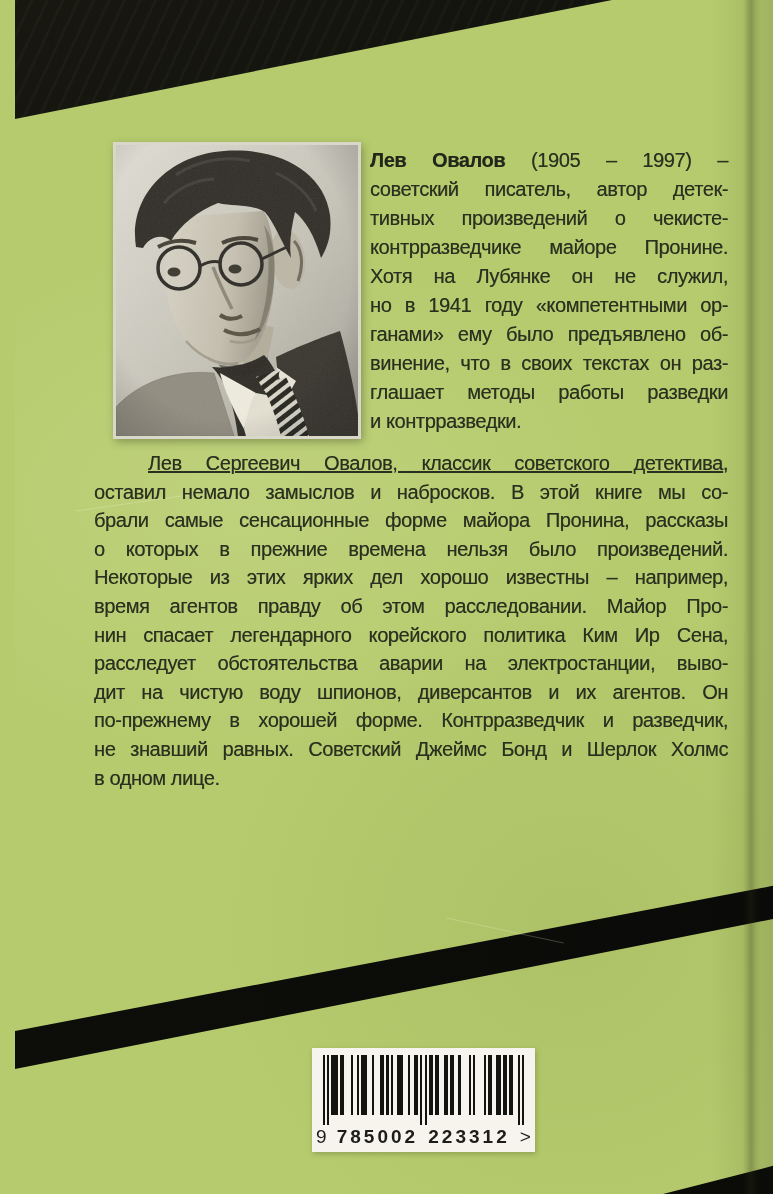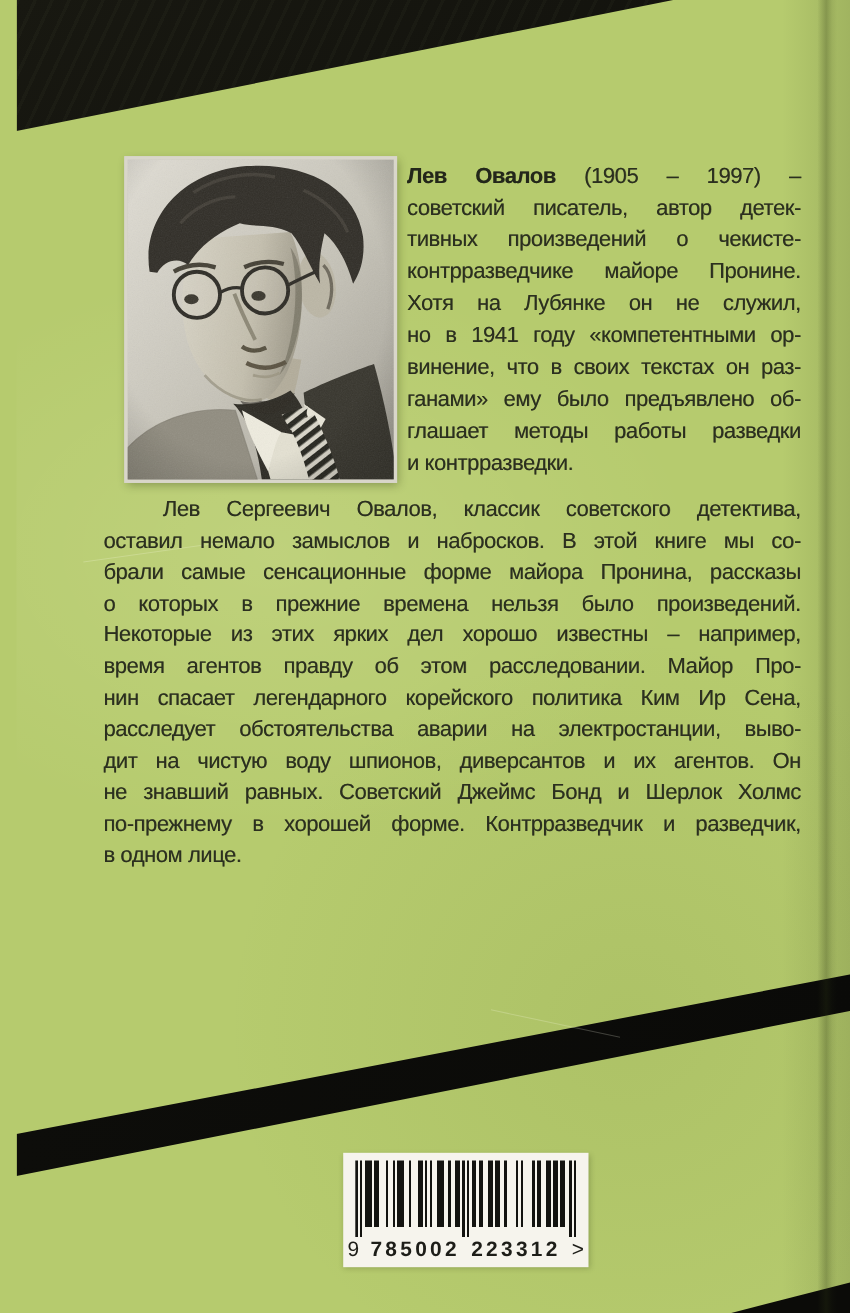--- a/index.html
+++ b/index.html
@@ -46,21 +46,21 @@
     font-size:20px;line-height:29px;letter-spacing:-0.4px;
     color:#2b2f1f;text-shadow:0.3px 0 0 rgba(43,47,31,0.55);
   }
   .annotation{
     position:absolute;left:79px;top:449px;width:634px;
     font-size:20px;line-height:28.6px;letter-spacing:-0.4px;
     color:#2b2f1f;text-shadow:0.3px 0 0 rgba(43,47,31,0.55);
   }
   .tline{text-align:justify;text-align-last:justify;}
   .tline.lastline{text-align-last:left;}
-  .tline.indent{text-indent:54px;}
+  .tline.indent{text-indent:54px;text-decoration:underline;}
   .tline b{font-weight:bold;color:#23271a;}
   .barcode-label{
     position:absolute;left:297px;top:1048px;width:223px;height:104px;
     background:#f6f4ed;box-shadow:1px 2px 5px rgba(40,50,15,0.25);
   }
   .barcode-bars{position:absolute;left:11px;right:11px;top:7px;height:70px;}
   .barcode-bars svg{width:100%;height:100%;display:block;fill:#131310;}
   .barcode-digits{
     position:absolute;left:4px;right:4px;bottom:4px;height:22px;
     display:flex;justify-content:space-between;align-items:flex-end;
@@ -146,39 +146,39 @@
   </div>
 
   <div class="intro">
     <div class="tline firstline"><b>Лев Овалов</b> <span>(1905 – 1997) –</span></div>
     <div>
         <div class="tline">советский писатель, автор детек-</div>
         <div class="tline">тивных произведений о чекисте-</div>
         <div class="tline">контрразведчике майоре Пронине.</div>
         <div class="tline">Хотя на Лубянке он не служил,</div>
         <div class="tline">но в 1941 году «компетентными ор-</div>
+        <div class="tline">ганами» ему было предъявлено об-</div>
         <div class="tline">винение, что в своих текстах он раз-</div>
-        <div class="tline">ганами» ему было предъявлено об-</div>
         <div class="tline">глашает методы работы разведки</div>
         <div class="tline lastline">и контрразведки.</div>
       </div>
   </div>
 
   <div class="annotation">
       <div class="tline indent">Лев Сергеевич Овалов, классик советского детектива,</div>
       <div class="tline">оставил немало замыслов и набросков. В этой книге мы со-</div>
       <div class="tline">брали самые сенсационные форме майора Пронина, рассказы</div>
       <div class="tline">о которых в прежние времена нельзя было произведений.</div>
       <div class="tline">Некоторые из этих ярких дел хорошо известны – например,</div>
       <div class="tline">время агентов правду об этом расследовании. Майор Про-</div>
       <div class="tline">нин спасает легендарного корейского политика Ким Ир Сена,</div>
       <div class="tline">расследует обстоятельства аварии на электростанции, выво-</div>
       <div class="tline">дит на чистую воду шпионов, диверсантов и их агентов. Он</div>
+      <div class="tline">по-прежнему в хорошей форме. Контрразведчик и разведчик,</div>
       <div class="tline">не знавший равных. Советский Джеймс Бонд и Шерлок Холмс</div>
-      <div class="tline">по-прежнему в хорошей форме. Контрразведчик и разведчик,</div>
       <div class="tline lastline">в одном лице.</div>
     </div>
 
   <div class="barcode-label">
     <div class="barcode-bars">
       <svg viewBox="0 0 95 58" preserveAspectRatio="none" shape-rendering="crispEdges">
           <rect x="0" y="0" width="1" height="58"></rect>
           <rect x="2" y="0" width="1" height="58"></rect>
           <rect x="4" y="0" width="1" height="50"></rect>
           <rect x="5" y="0" width="1" height="50"></rect>

